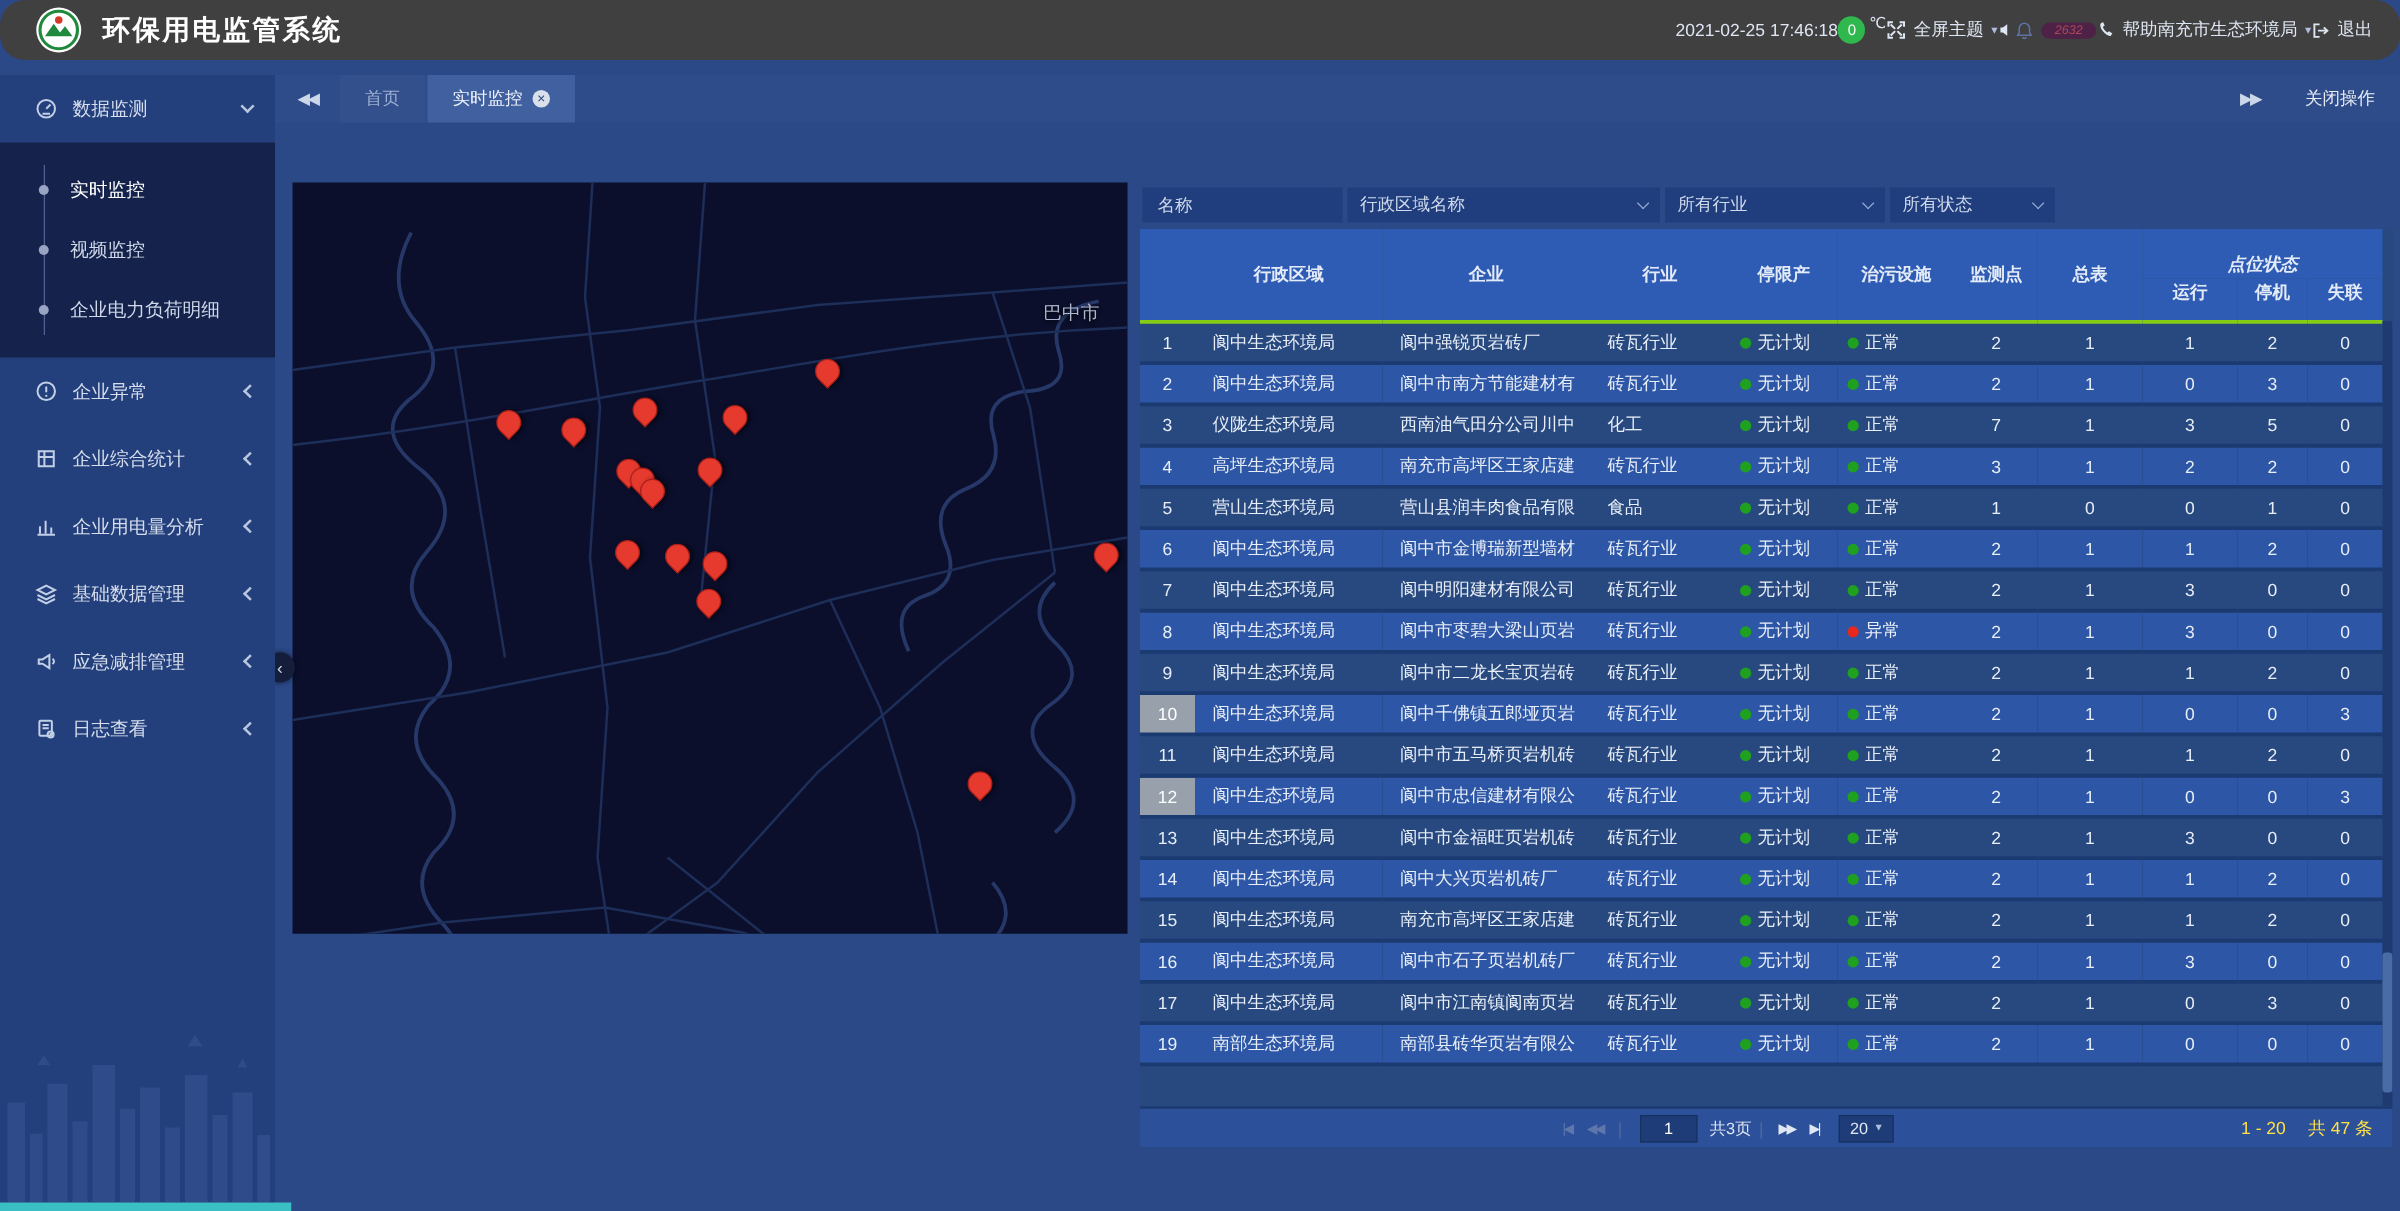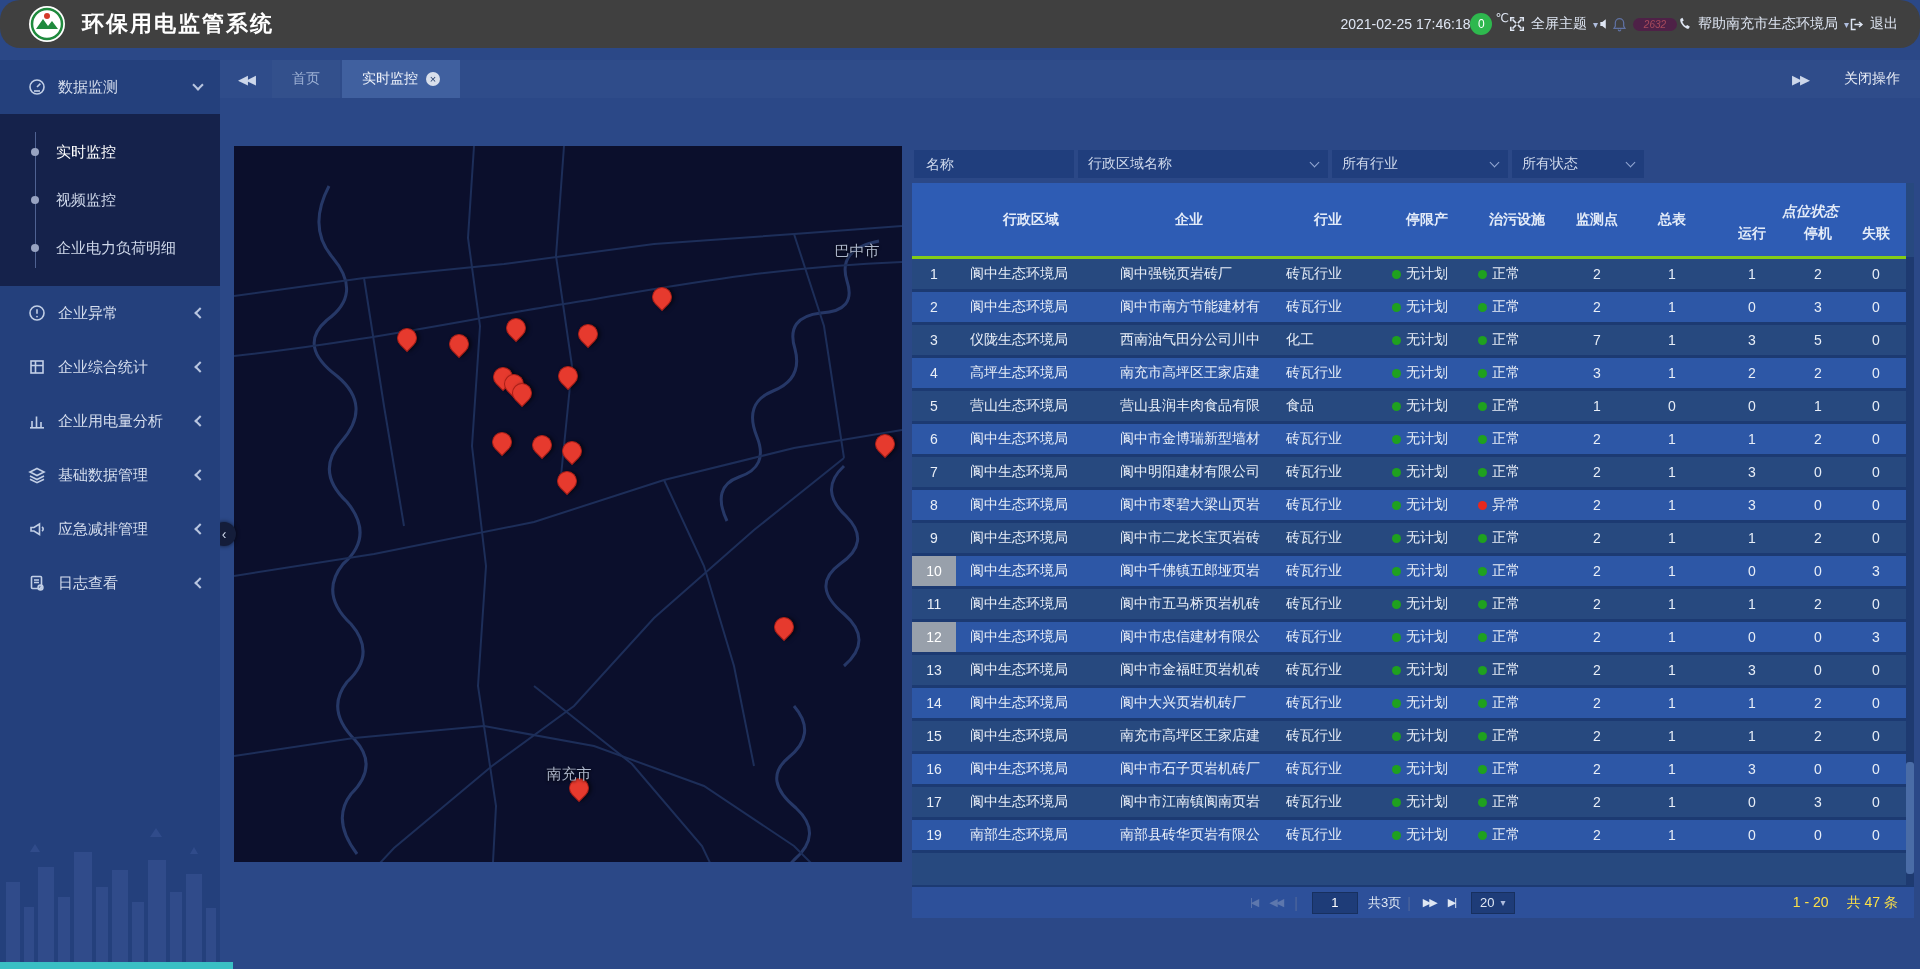--- a/index.html
+++ b/index.html
@@ -41,21 +41,21 @@
   .tab{display:flex;align-items:center;gap:8px;padding:0 20px;cursor:pointer;background:#33508c;margin-right:2px;}
   .tab.active{background:#40609f;color:#eef2fa;}
   .tab-close{display:inline-flex;align-items:center;justify-content:center;width:14px;height:14px;border-radius:50%;background:#d9dfeb;color:#27406e;font-size:11px;line-height:1;}
   .tab-right{margin-left:auto;display:flex;align-items:center;gap:18px;padding-right:20px;color:#e8ecf5;}
 
   
   .statsbar{position:absolute;left:14px;top:52px;width:1680px;height:30px;background:#2f549e;display:flex;align-items:center;gap:58px;padding-left:18px;color:#f2f5fb;font-size:14px;}
   .stat{text-decoration:underline;text-underline-offset:3px;cursor:pointer;white-space:nowrap;}
 
   
-  .map{position:absolute;left:14px;top:86px;width:668px;height:716px;background:#0b0f2c;overflow:hidden;cursor:grab;}
+  .map{position:absolute;left:14px;top:86px;width:668px;height:601px;background:#0b0f2c;overflow:hidden;cursor:grab;}
   .city{position:absolute;transform:translate(-50%,-50%);color:#aeb7cb;font-size:15px;text-shadow:0 1px 3px #000;white-space:nowrap;}
   .pin{position:absolute;width:20px;height:20px;background:#e63a2e;border:1px solid #a91f18;border-radius:50% 50% 50% 0;transform:rotate(-45deg);box-shadow:2px 2px 4px rgba(0,0,0,.5);}
   .collapse-toggle{position:absolute;left:-8px;top:462px;width:24px;height:24px;border-radius:50%;background:#141d3a;color:#cfd8ea;display:flex;align-items:center;justify-content:center;font-size:14px;cursor:pointer;z-index:5;box-shadow:0 0 4px rgba(0,0,0,.6);}
 
   
   .filterbox{position:absolute;top:90px;height:28px;background:#203e7d;color:#cfd9ec;font-size:14px;display:flex;align-items:center;padding:0 10px;cursor:pointer;}
   .filterbox .ph{flex:1;white-space:nowrap;overflow:hidden;}
   .fchev{width:7px;height:7px;border-right:1.5px solid #93a9d4;border-bottom:1.5px solid #93a9d4;transform:rotate(45deg);margin-top:-3px;}
   #f-name{left:694px;width:160px;}
   #f-region{left:858px;width:250px;}

